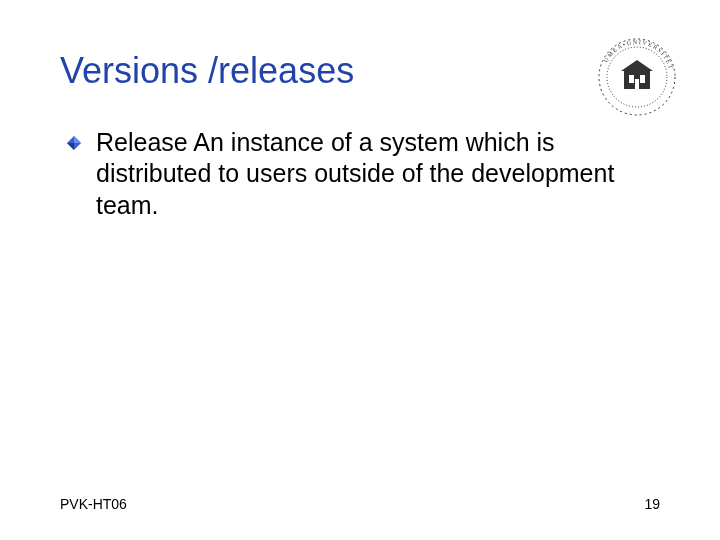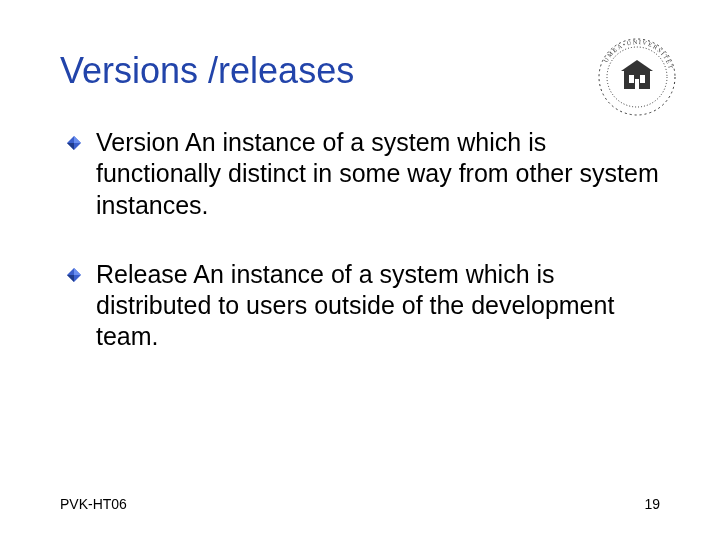--- a/index.html
+++ b/index.html
@@ -81,30 +81,20 @@
       </g>
       <path id="tp" d="M 41 41 m -33 0 a 33 33 0 1 1 66 0 a 33 33 0 1 1 -66 0" fill="none"></path>
       <text font-size="6" fill="#333" font-family="serif">
         <textPath href="#tp" startOffset="7%">U M E Å  •  U N I V E R S I T E T</textPath>
       </text>
     </svg>
   </div>
 
   <h1 class="title">Versions /releases</h1>
 
-  <div class="bullet-item">
-    <span class="bullet-icon">
-      <svg viewBox="0 0 16 16">
-        <polygon points="8,1 15,8 8,15 1,8" fill="#3a5fcd"></polygon>
-        <polygon points="8,1 15,8 8,8" fill="#6a8ff0"></polygon>
-        <polygon points="1,8 8,8 8,15" fill="#1e3a8a"></polygon>
-      </svg>
-    </span>
-    <div class="bullet-text"><span>Version</span><span>  An instance of a system which is functionally distinct in some way from other system instances.</span></div>
-  </div>
 
   <div class="bullet-item">
     <span class="bullet-icon">
       <svg viewBox="0 0 16 16">
         <polygon points="8,1 15,8 8,15 1,8" fill="#3a5fcd"></polygon>
         <polygon points="8,1 15,8 8,8" fill="#6a8ff0"></polygon>
         <polygon points="1,8 8,8 8,15" fill="#1e3a8a"></polygon>
       </svg>
     </span>
     <div class="bullet-text"><span>Release</span><span>  An instance of a system which is distributed to users outside of the development team.</span></div>

